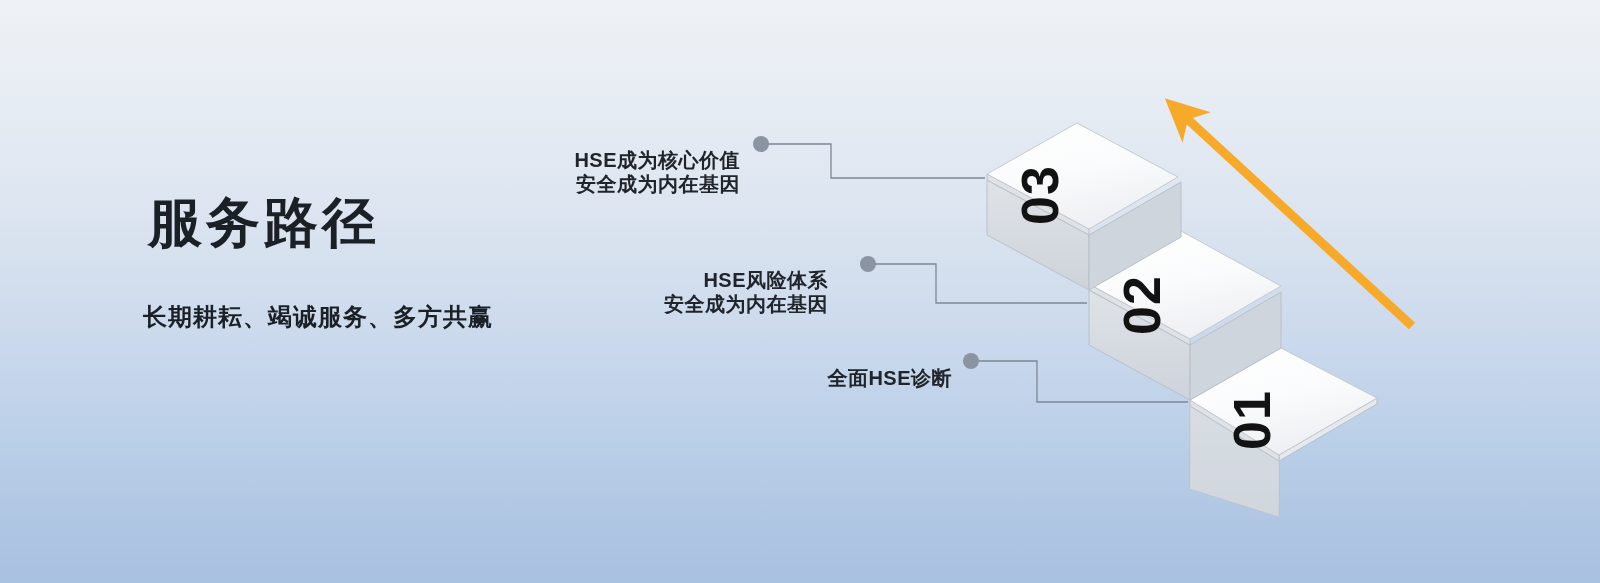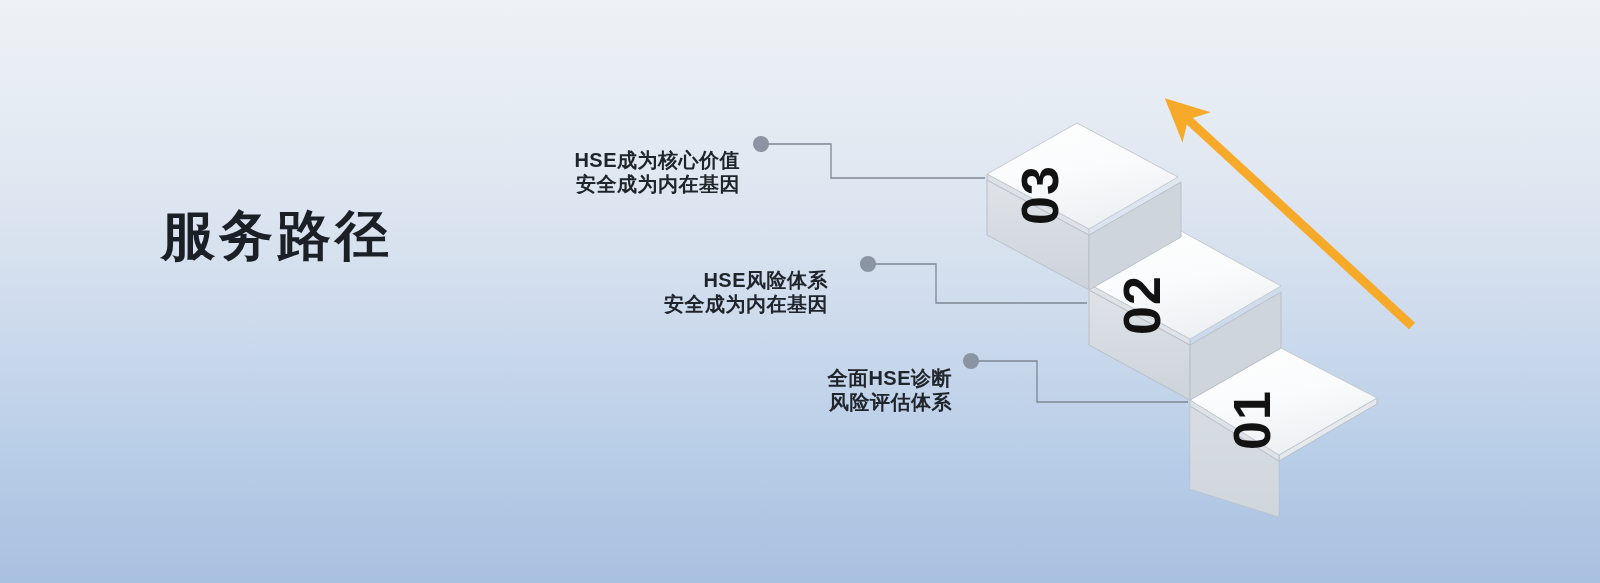--- a/index.html
+++ b/index.html
@@ -33,21 +33,21 @@
     left: 143px;
     top: 186px;
     width: 600px;
   }
   #page-title {
     font-size: 54px;
     font-weight: 700;
     color: #1b1f26;
     letter-spacing: 4px;
     line-height: 1.15;
-    margin: 18px;
+    margin: 5px;
     white-space: nowrap;
   }
   #page-subtitle {
     margin: 0;
     margin-top: 48px;
     font-size: 24px;
     font-weight: 700;
     color: #1b1f26;
     letter-spacing: 1px;
     white-space: nowrap;
@@ -157,30 +157,30 @@
     <g>
       <path d="M978,361 L1037,361 L1037,402 L1188,402" fill="none" stroke="#7d8794" stroke-width="1.3"></path>
       <circle cx="971" cy="361" r="8" fill="#8a94a3"></circle>
     </g>
 
     <line x1="1412" y1="326" x2="1182" y2="114" stroke="#f7a929" stroke-width="9" stroke-linecap="butt" marker-end="url(#arrowHead)"></line>
   </svg>
 
   <div id="headings">
     <h1 id="page-title">服务路径</h1>
+    <p id="page-subtitle">长期耕耘、竭诚服务、多方共赢</p>
   </div>
 
   <div class="callout" id="callout-3">
     <div class="line">HSE成为核心价值</div>
     <div class="line">安全成为内在基因</div>
   </div>
 
   <div class="callout" id="callout-2">
     <div class="line">HSE风险体系</div>
     <div class="line">安全成为内在基因</div>
   </div>
 
   <div class="callout" id="callout-1">
     <div class="line">全面HSE诊断</div>
-    <div class="line">风险评估体系</div>
   </div>
 
 </div>
 
 </body></html>

